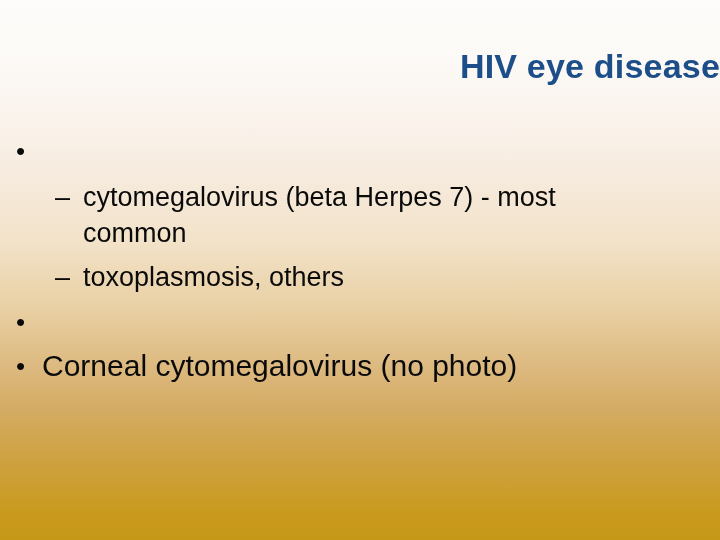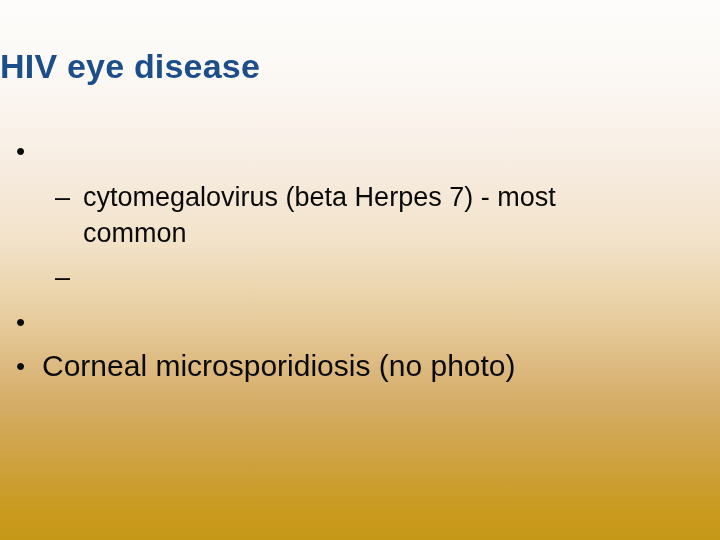--- a/index.html
+++ b/index.html
@@ -31,21 +31,21 @@
         #c99a1d 95%,
         #c69818 100%);
     overflow: hidden;
   }
 
   #slide-title {
     position: absolute;
     top: 45px;
     left: 0;
     width: 720px;
-    text-align: left;
+    text-align: right;
     color: #1c4e8a;
     font-size: 34px;
     font-weight: bold;
     letter-spacing: 0.2px;
     line-height: 42px;
     white-space: nowrap;
   }
 
   #body-content {
     position: absolute;
@@ -119,29 +119,30 @@
 
     <div class="bullet-row lvl2">
       <span class="marker">–</span>
       <span class="text">cytomegalovirus (beta Herpes 7) - most common</span>
     </div>
 
     <div class="gap-2"></div>
 
     <div class="bullet-row lvl2">
       <span class="marker">–</span>
+      <span class="text">toxoplasmosis, others</span>
     </div>
 
     <div class="gap-3"></div>
 
     <div class="bullet-row lvl1">
       <span class="marker">•</span>
     </div>
 
     <div class="gap-4"></div>
 
     <div class="bullet-row lvl1">
       <span class="marker">•</span>
-      <span class="text">Corneal microsporidiosis (no photo)</span>
+      <span class="text">Corneal cytomegalovirus (no photo)</span>
     </div>
 
   </div>
 </div>
 
 </body></html>

